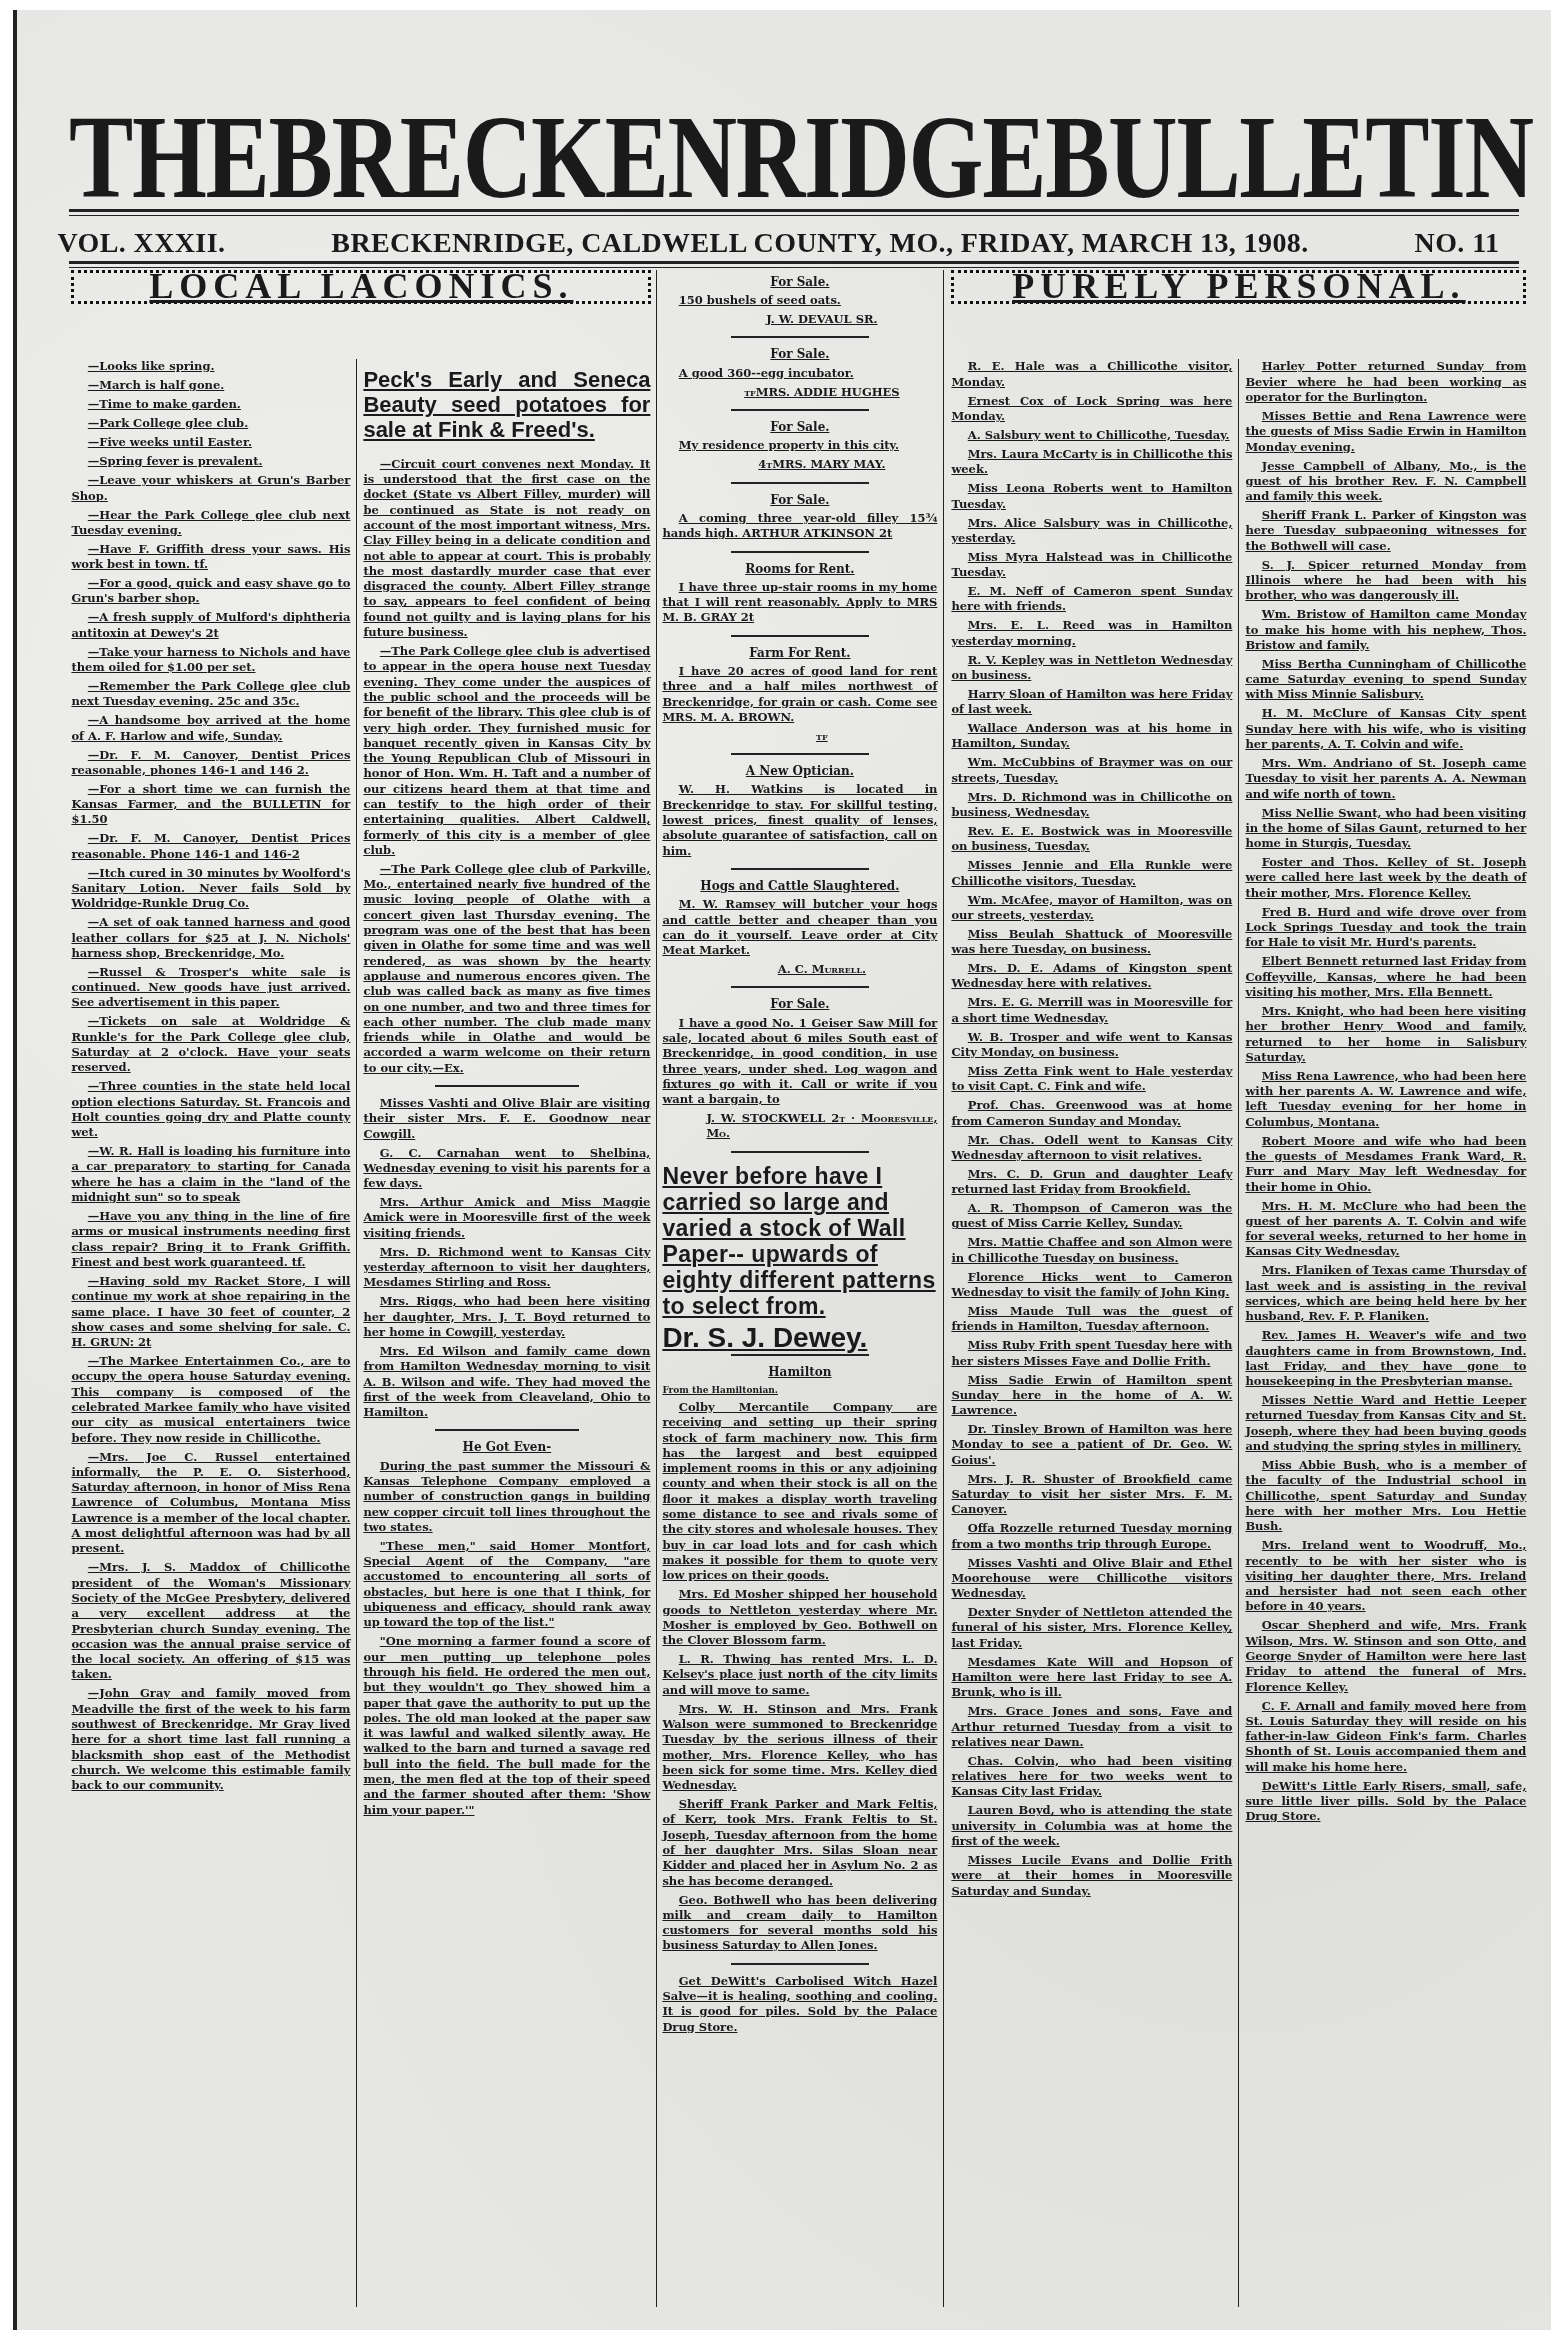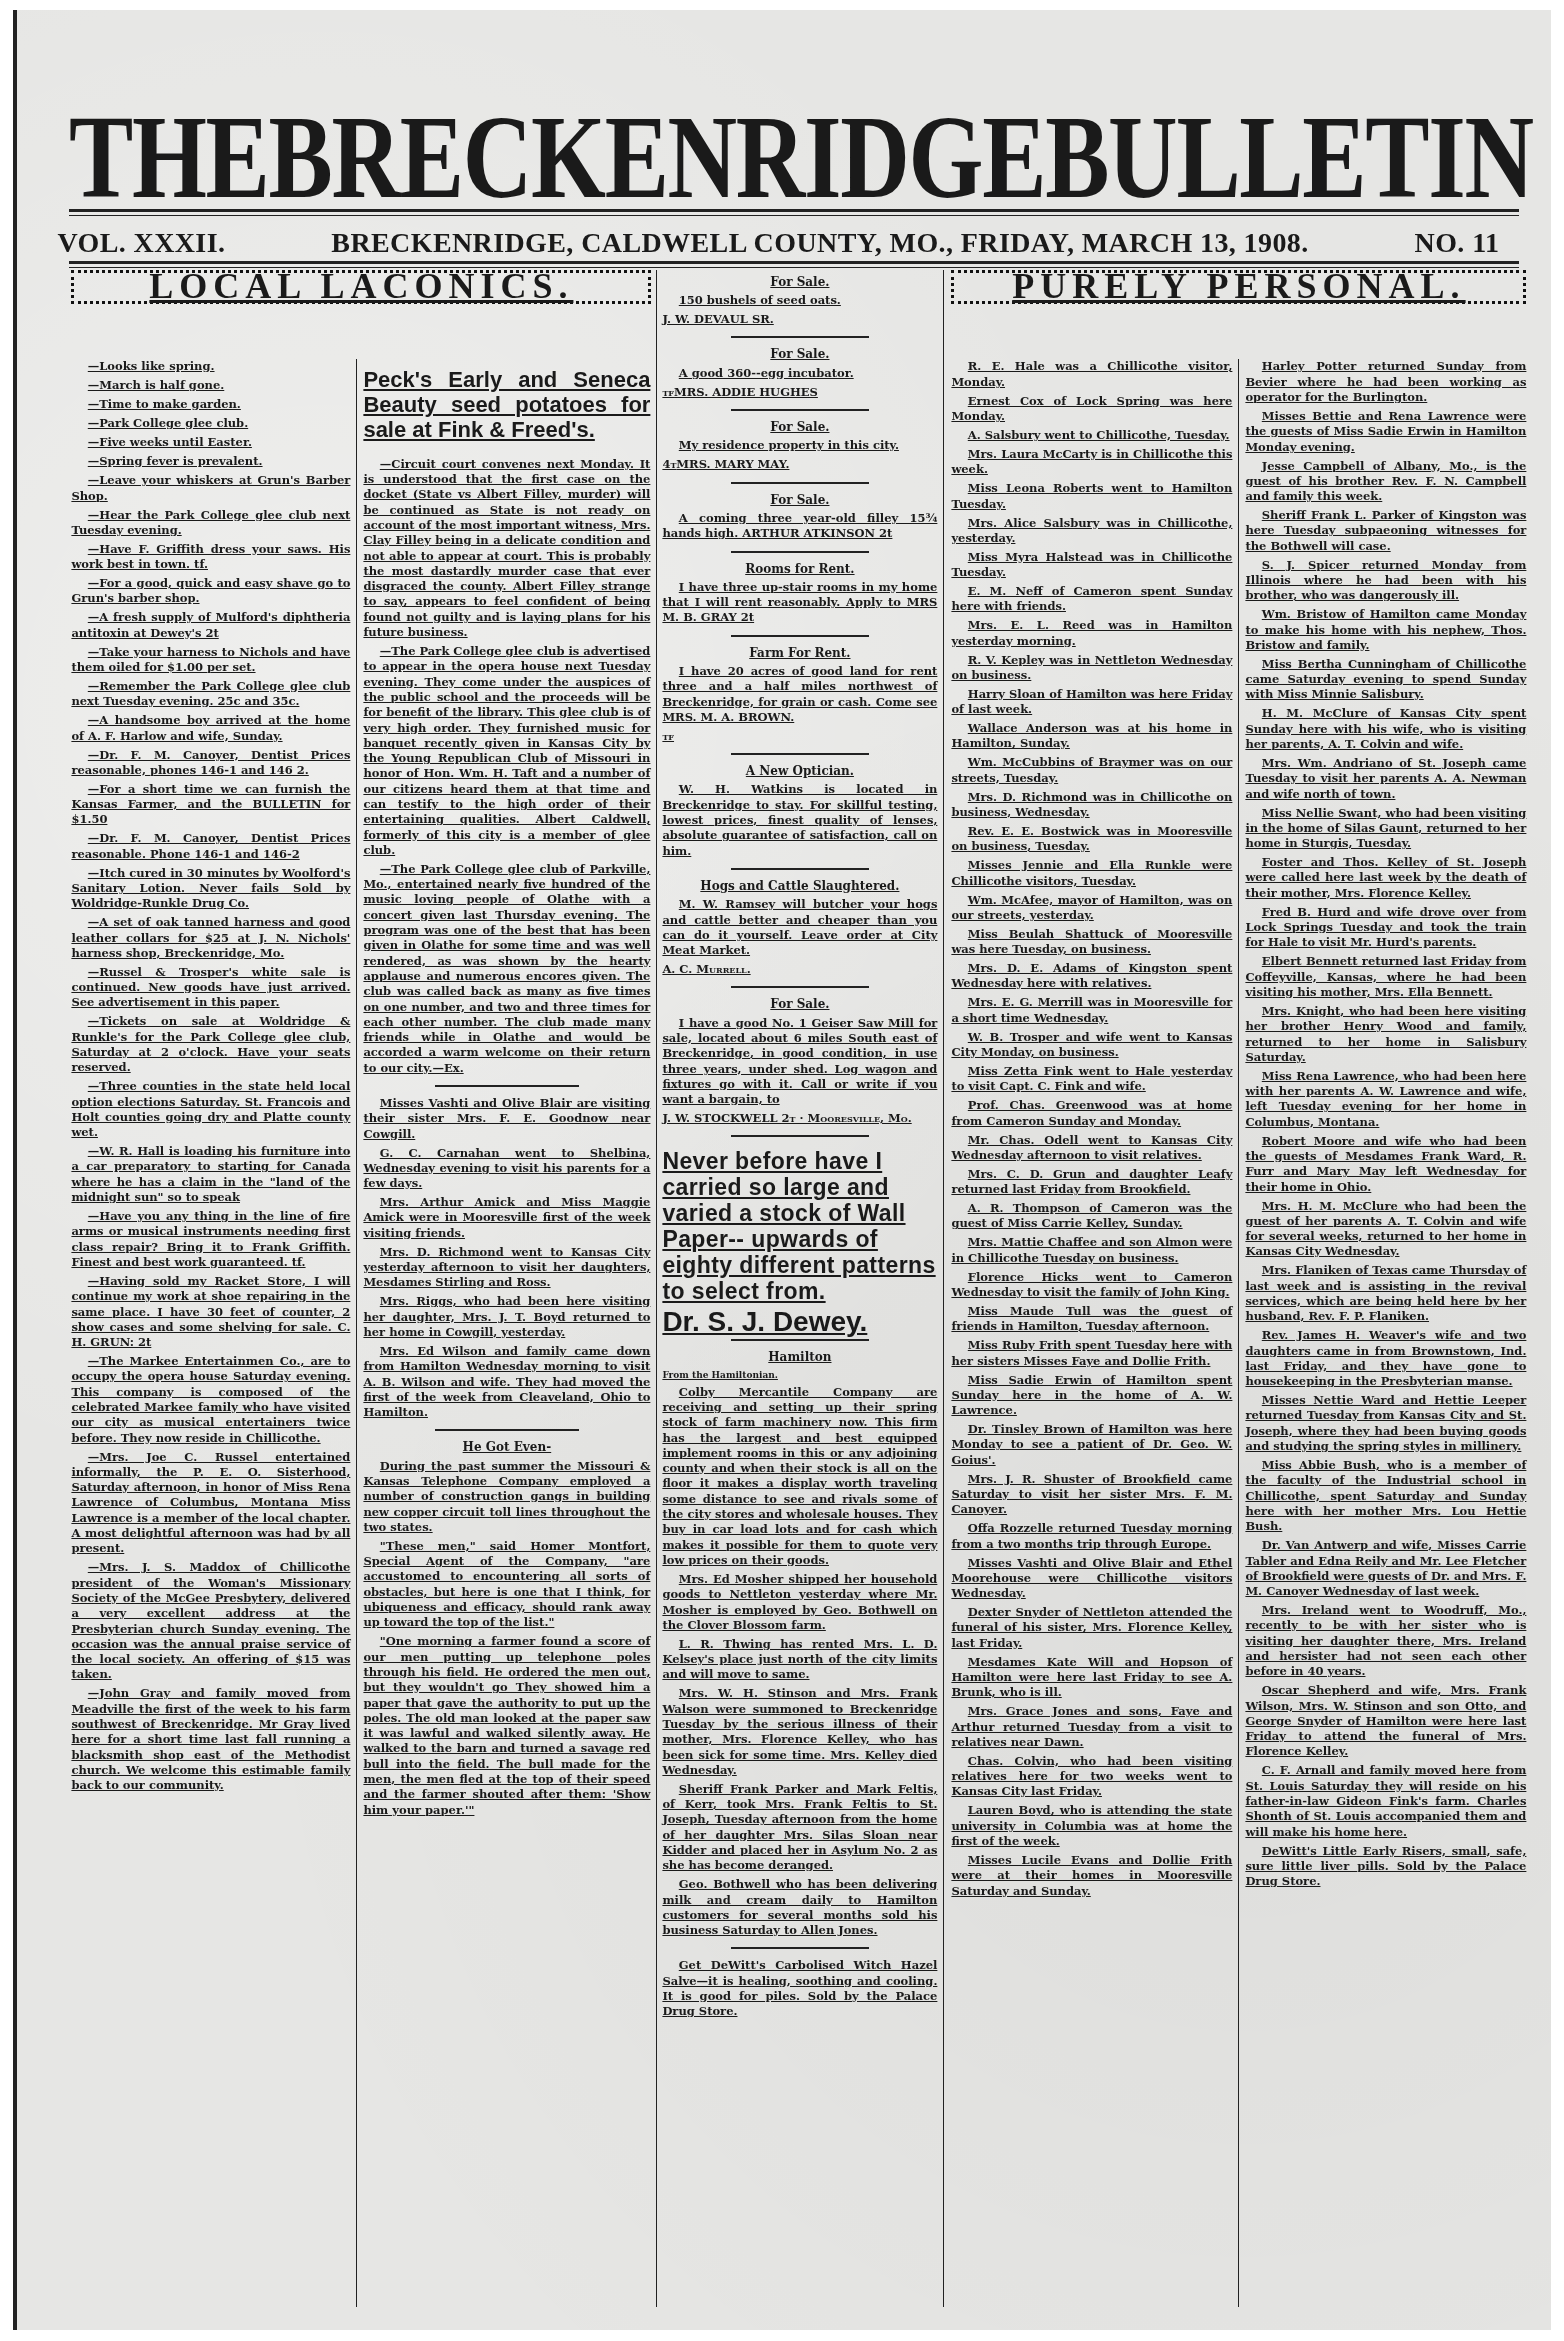--- a/index.html
+++ b/index.html
@@ -44,21 +44,21 @@
     font-family: "Liberation Sans", sans-serif; font-weight: bold;
     font-size: 22px; line-height: 25px; text-align: justify; margin: 7.4px 0 15px;
   }
   .ad-big2 {
     font-family: "Liberation Sans", sans-serif; font-weight: bold;
     font-size: 23px; line-height: 26px; text-align: left; margin: 10.4px 0 10.4px; letter-spacing: 0.4px;
   }
   .ad-sig { font-family: "Liberation Sans", sans-serif; font-weight: bold; font-size: 28px; padding-right: 30px; margin-bottom: 7.4px; }
   .sep { width: 50%; margin: 9px auto; border-top: 2.2px solid #222; }
   .small-head { text-align: center; font-weight: bold; font-size: 12px; margin: 4.5px 0 3px; }
-  .sig-row { display: flex; justify-content: flex-start; font-variant: small-caps; font-weight: bold; }
+  .sig-row { display: flex; justify-content: center; font-variant: small-caps; font-weight: bold; margin-left: 44px; }
   .from-line { font-size: 9px; font-weight: bold; margin-bottom: 1.5px; }
 </style>
 </head>
 <body>
 
 <div class="page">
 
   <div class="masthead">
     <span>THE</span>
     <span>BRECKENRIDGE</span>
@@ -292,21 +292,20 @@
       <p>Fred B. Hurd and wife drove over from Lock Springs Tuesday and took the train for Hale to visit Mr. Hurd's parents.</p>
       <p>Elbert Bennett returned last Friday from Coffeyville, Kansas, where he had been visiting his mother, Mrs. Ella Bennett.</p>
       <p>Mrs. Knight, who had been here visiting her brother Henry Wood and family, returned to her home in Salisbury Saturday.</p>
       <p>Miss Rena Lawrence, who had been here with her parents A. W. Lawrence and wife, left Tuesday evening for her home in Columbus, Montana.</p>
       <p>Robert Moore and wife who had been the guests of Mesdames Frank Ward, R. Furr and Mary May left Wednesday for their home in Ohio.</p>
       <p>Mrs. H. M. McClure who had been the guest of her parents A. T. Colvin and wife for several weeks, returned to her home in Kansas City Wednesday.</p>
       <p>Mrs. Flaniken of Texas came Thursday of last week and is assisting in the revival services, which are being held here by her husband, Rev. F. P. Flaniken.</p>
       <p>Rev. James H. Weaver's wife and two daughters came in from Brownstown, Ind. last Friday, and they have gone to housekeeping in the Presbyterian manse.</p>
       <p>Misses Nettie Ward and Hettie Leeper returned Tuesday from Kansas City and St. Joseph, where they had been buying goods and studying the spring styles in millinery.</p>
       <p>Miss Abbie Bush, who is a member of the faculty of the Industrial school in Chillicothe, spent Saturday and Sunday here with her mother Mrs. Lou Hettie Bush.</p>
-      <p>Dr. Van Antwerp and wife, Misses Carrie Tabler and Edna Reily and Mr. Lee Fletcher of Brookfield were guests of Dr. and Mrs. F. M. Canoyer Wednesday of last week.</p>
       <p>Mrs. Ireland went to Woodruff, Mo., recently to be with her sister who is visiting her daughter there, Mrs. Ireland and hersister had not seen each other before in 40 years.</p>
       <p>Oscar Shepherd and wife, Mrs. Frank Wilson, Mrs. W. Stinson and son Otto, and George Snyder of Hamilton were here last Friday to attend the funeral of Mrs. Florence Kelley.</p>
       <p>C. F. Arnall and family moved here from St. Louis Saturday they will reside on his father-in-law Gideon Fink's farm. Charles Shonth of St. Louis accompanied them and will make his home here.</p>
       <p>DeWitt's Little Early Risers, small, safe, sure little liver pills. Sold by the Palace Drug Store.</p>
     </div>
 
 </div>
 
 
 </body></html>

